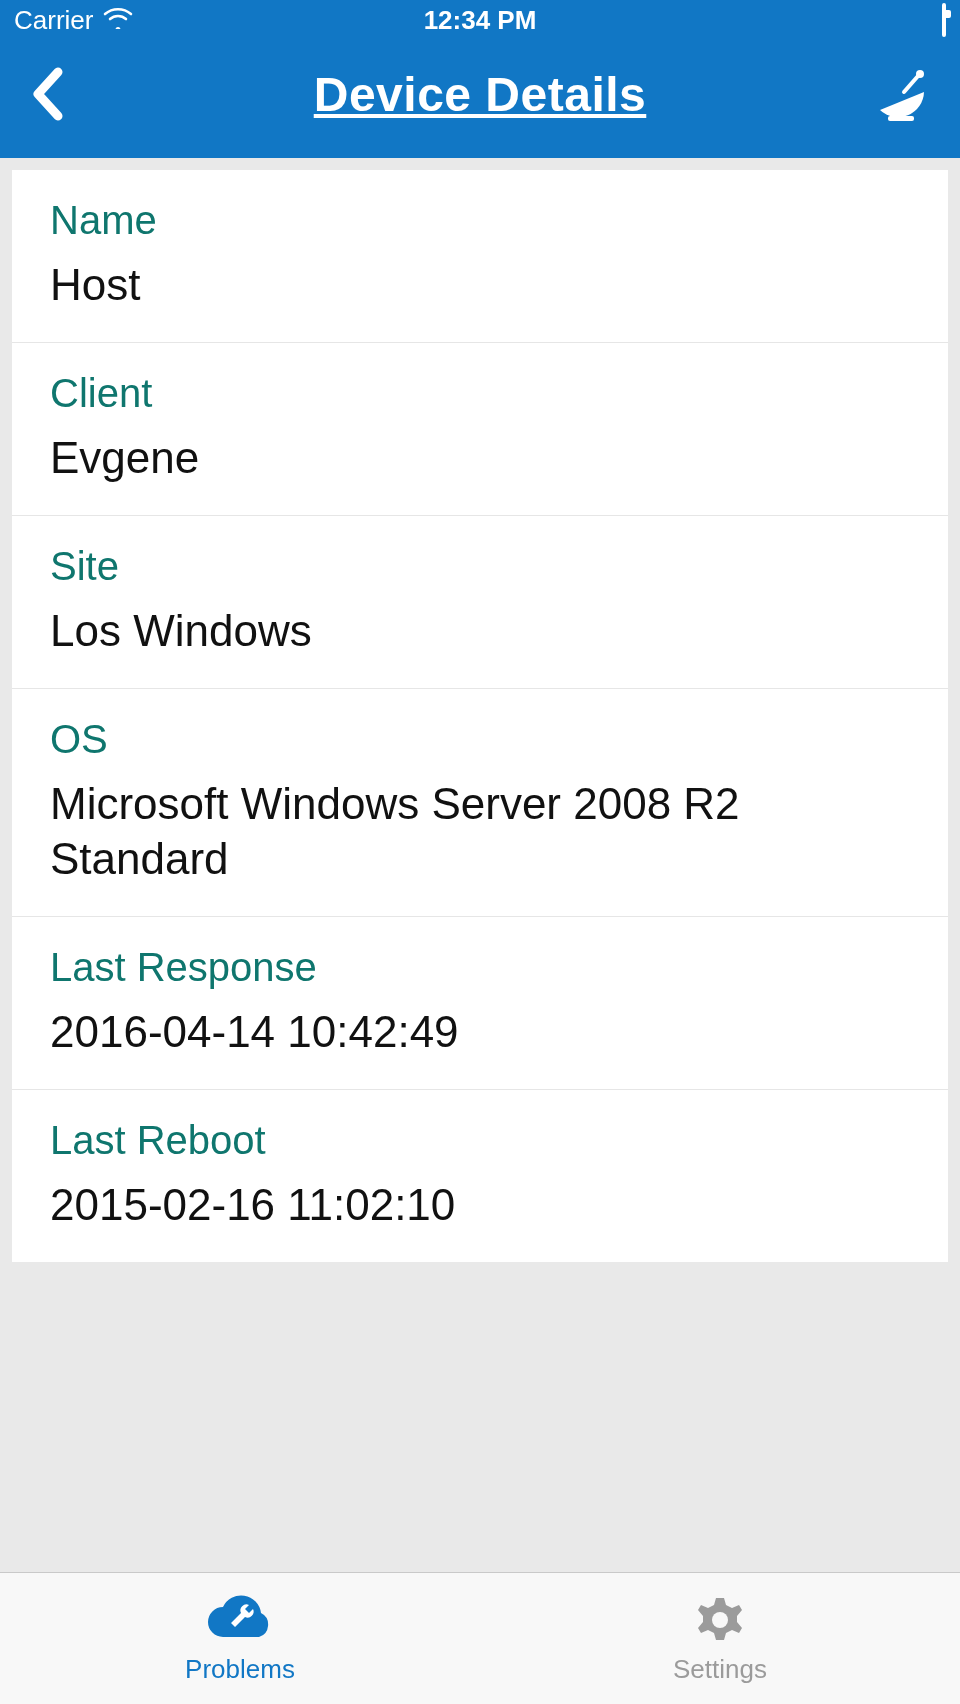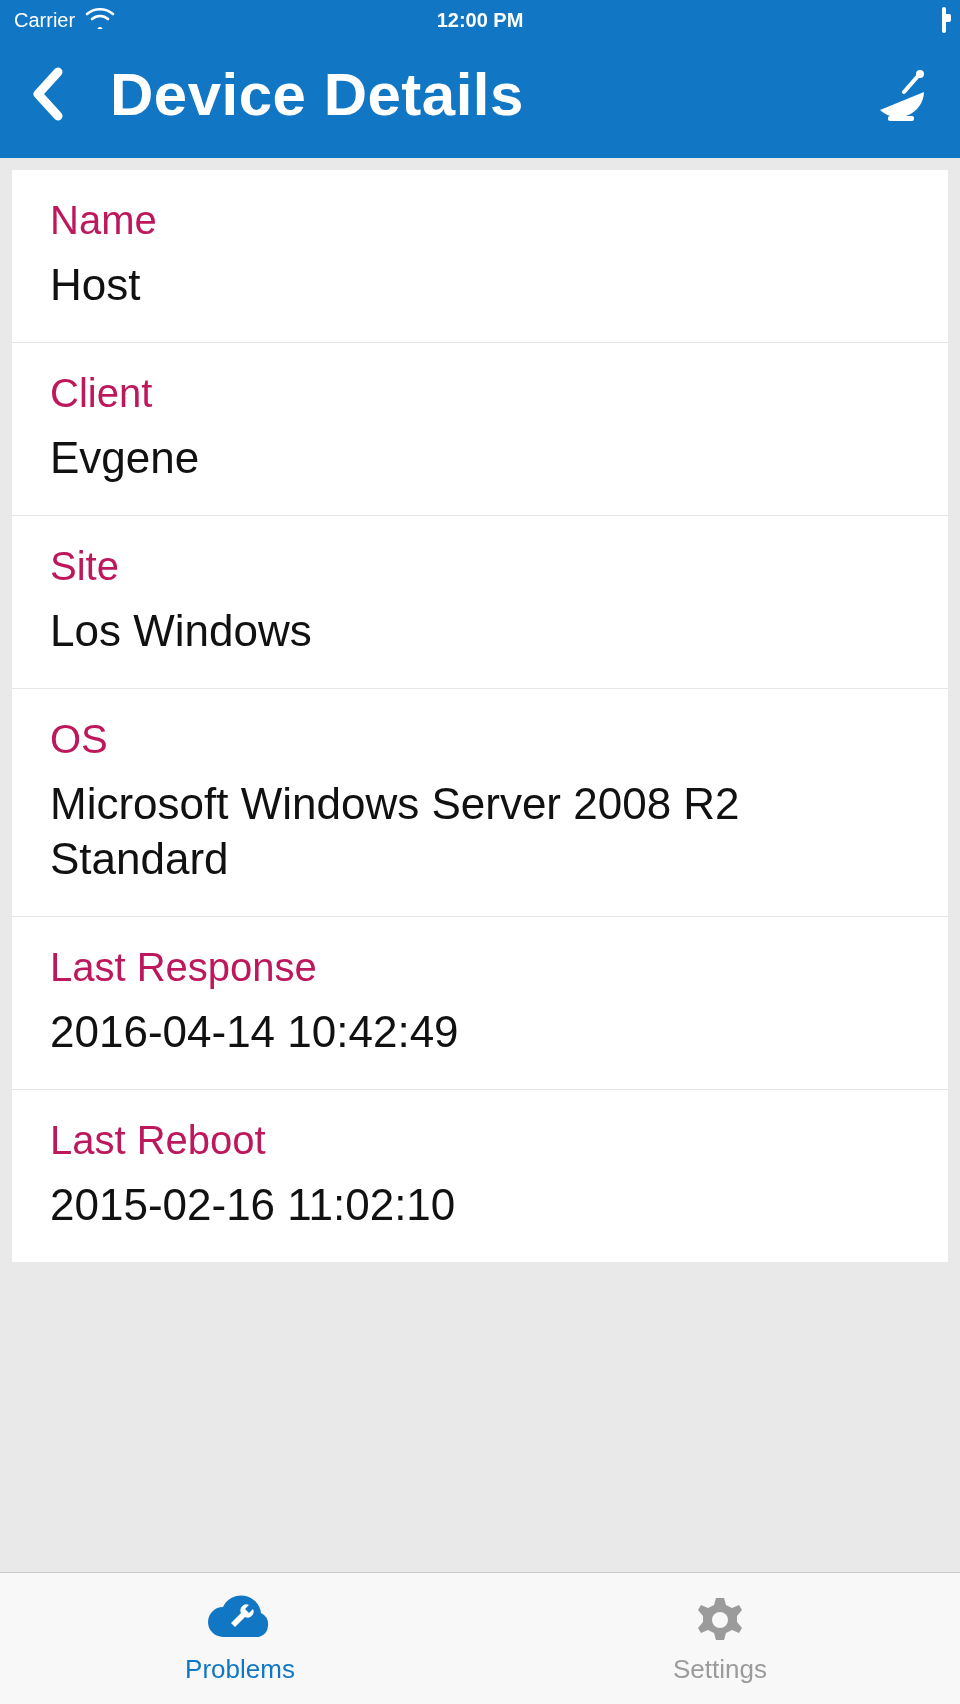--- a/index.html
+++ b/index.html
@@ -5,21 +5,21 @@
   * { margin: 0; padding: 0; box-sizing: border-box; }
   html, body { width: 960px; height: 1704px; font-family: -apple-system, "Helvetica Neue", Helvetica, Arial, sans-serif; background: #e9e9e9; overflow: hidden; }
 
   
   .status-bar {
     height: 40px;
     background: #1177c5;
     color: #fff;
     display: flex;
     align-items: center;
-    font-size: 20px;
+    font-size: 26px;
     font-weight: 400;
     padding: 0 14px;
   }
   .status-left { flex: 1; display: flex; align-items: center; gap: 10px; }
   .status-center { flex: 1; text-align: center; font-weight: 600; }
   .status-right { flex: 1; display: flex; justify-content: flex-end; align-items: center; }
   .wifi-icon { display: inline-block; }
   .battery {
     width: 56px; height: 22px; border: 2px solid #fff; border-radius: 4px; position: relative;
   }
@@ -31,40 +31,40 @@
   
   .nav-header {
     height: 118px;
     background: #1177c5;
     color: #fff;
     display: flex;
     align-items: center;
     padding: 0 30px 10px 30px;
   }
   .nav-back { width: 80px; display: flex; align-items: center; }
-  .nav-title { flex: 1; font-size: 60px; font-weight: 700; letter-spacing: 0.5px; }
+  .nav-title { flex: 1; text-align: center; font-size: 48px; font-weight: 700; letter-spacing: 0.5px; text-decoration: underline; }
   .nav-action { width: 80px; display: flex; justify-content: flex-end; align-items: center; }
 
   
   .content {
     background: #e9e9e9;
     padding: 12px 12px 0 12px;
     height: calc(1704px - 40px - 118px - 132px);
     overflow: hidden;
   }
   .card {
     background: #fff;
   }
   .row {
     padding: 28px 38px 30px 38px;
     border-bottom: 1px solid #e6e6e6;
   }
   .row:last-child { border-bottom: none; }
   .field-label {
-    color: #be185d;
+    color: #0f766e;
     font-size: 40px;
     font-weight: 300;
     margin-bottom: 14px;
   }
   .field-value {
     color: #111;
     font-size: 44px;
     font-weight: 300;
     line-height: 1.25;
   }
@@ -98,21 +98,21 @@
   <div class="status-left">
     <span>Carrier</span>
     <span class="wifi-icon">
       <svg width="30" height="22" viewBox="0 0 30 22">
         <path d="M15 20 a2.5 2.5 0 1 0 0.001 0 Z" fill="#fff"></path>
         <path d="M7 12 a12 12 0 0 1 16 0" stroke="#fff" stroke-width="2.6" fill="none" stroke-linecap="round"></path>
         <path d="M2 7 a20 20 0 0 1 26 0" stroke="#fff" stroke-width="2.6" fill="none" stroke-linecap="round"></path>
       </svg>
     </span>
   </div>
-  <div class="status-center">12:00 PM</div>
+  <div class="status-center">12:34 PM</div>
   <div class="status-right">
     <span>
       <span class="battery"><span class="battery-fill"></span></span>
     </span>
   </div>
 </div>
 
 <div class="nav-header">
   <div class="nav-back">
     <svg width="34" height="56" viewBox="0 0 34 56">

